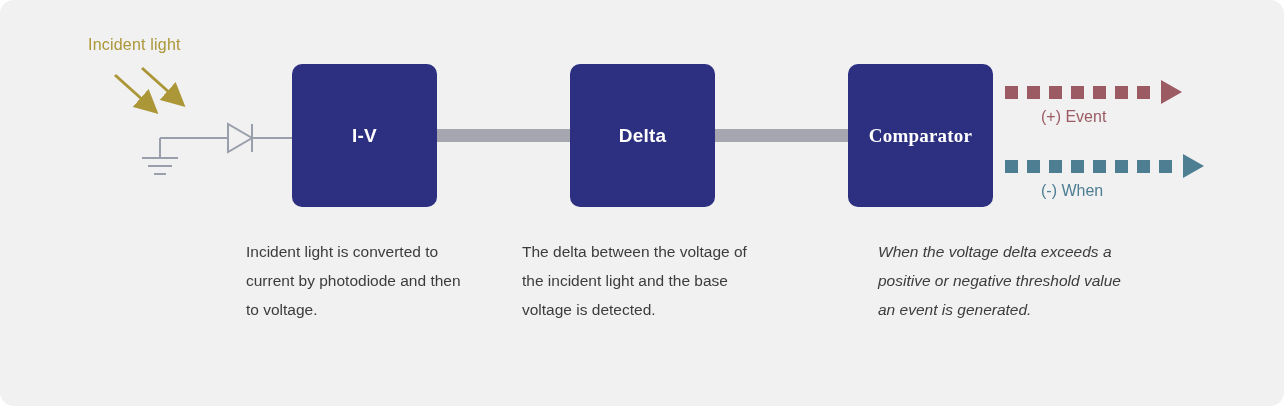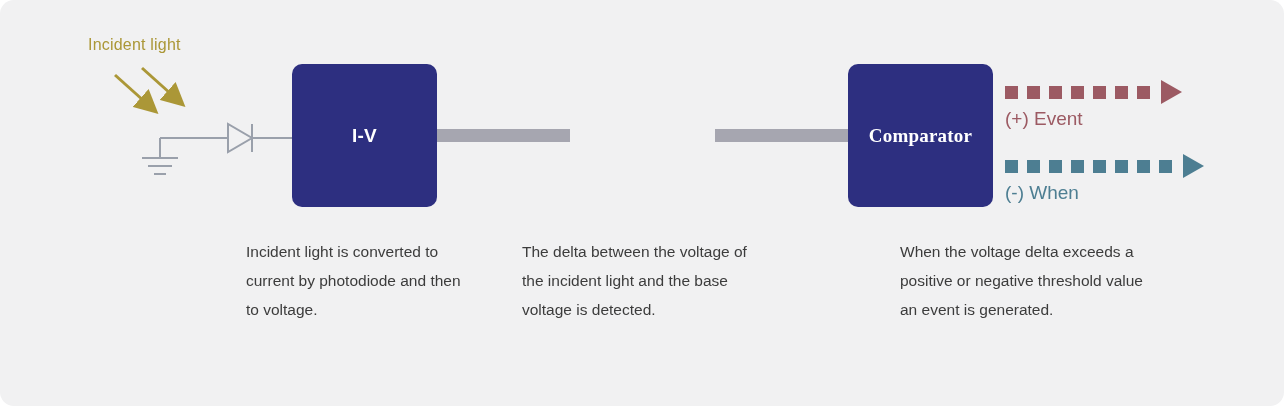--- a/index.html
+++ b/index.html
@@ -84,37 +84,37 @@
     height: 0;
     border-top: 12px solid transparent;
     border-bottom: 12px solid transparent;
     margin-left: 2px;
   }
   .pos .tri { border-left: 21px solid var(--positive, #9c5a63); }
   .neg .tri { border-left: 21px solid var(--negative, #4d7e92); }
 
   .event-label {
     position: absolute;
-    left: 1005px;
-    font-size: 19px;
+    left: 1041px;
+    font-size: 16px;
     font-weight: 400;
   }
   #positive-label { top: 108px; color: var(--positive, #9c5a63); }
   #negative-label { top: 182px; color: var(--negative, #4d7e92); }
 
   .description {
     position: absolute;
     top: 237px;
     font-size: 15.5px;
     line-height: 29px;
     color: var(--text, #3c3c3c);
   }
   #desc-1 { left: 246px; width: 222px; }
   #desc-2 { left: 522px; width: 225px; }
-  #desc-3 { left: 900px; width: 262px; }
+  #desc-3 { left: 878px; width: 262px; font-style: italic; }
 </style>
 </head>
 <body>
 
 <div id="stage">
 
   <div class="incident-label">Incident light</div>
 
   <svg class="circuit-svg" width="230" height="165" viewBox="0 0 230 165">
     <defs>
@@ -140,20 +140,23 @@
       <polygon class="circuit-line" points="158,74 158,102 182,88"></polygon>
       <line class="circuit-line" x1="182" y1="74" x2="182" y2="102"></line>
       <line class="circuit-line" x1="182" y1="88" x2="225" y2="88"></line>
     </g>
   </svg>
 
   <div class="block" id="block-iv">
     <span>I-V</span>
   </div>
   <div class="connector" id="connector-1"></div>
+  <div class="block" id="block-delta">
+    <span>Delta</span>
+  </div>
   <div class="connector" id="connector-2"></div>
   <div class="block" id="block-comparator">
     <span>Comparator</span>
   </div>
 
   <div class="event-arrow pos" id="positive-arrow">
     <span class="sq"></span>
       <span class="sq"></span>
       <span class="sq"></span>
       <span class="sq"></span>

